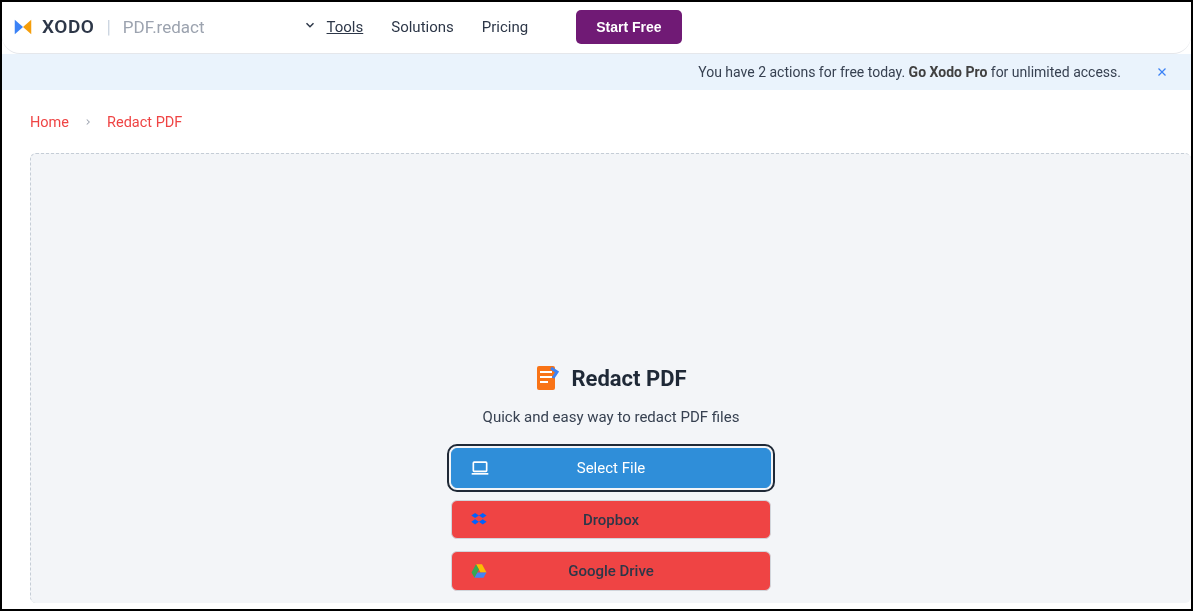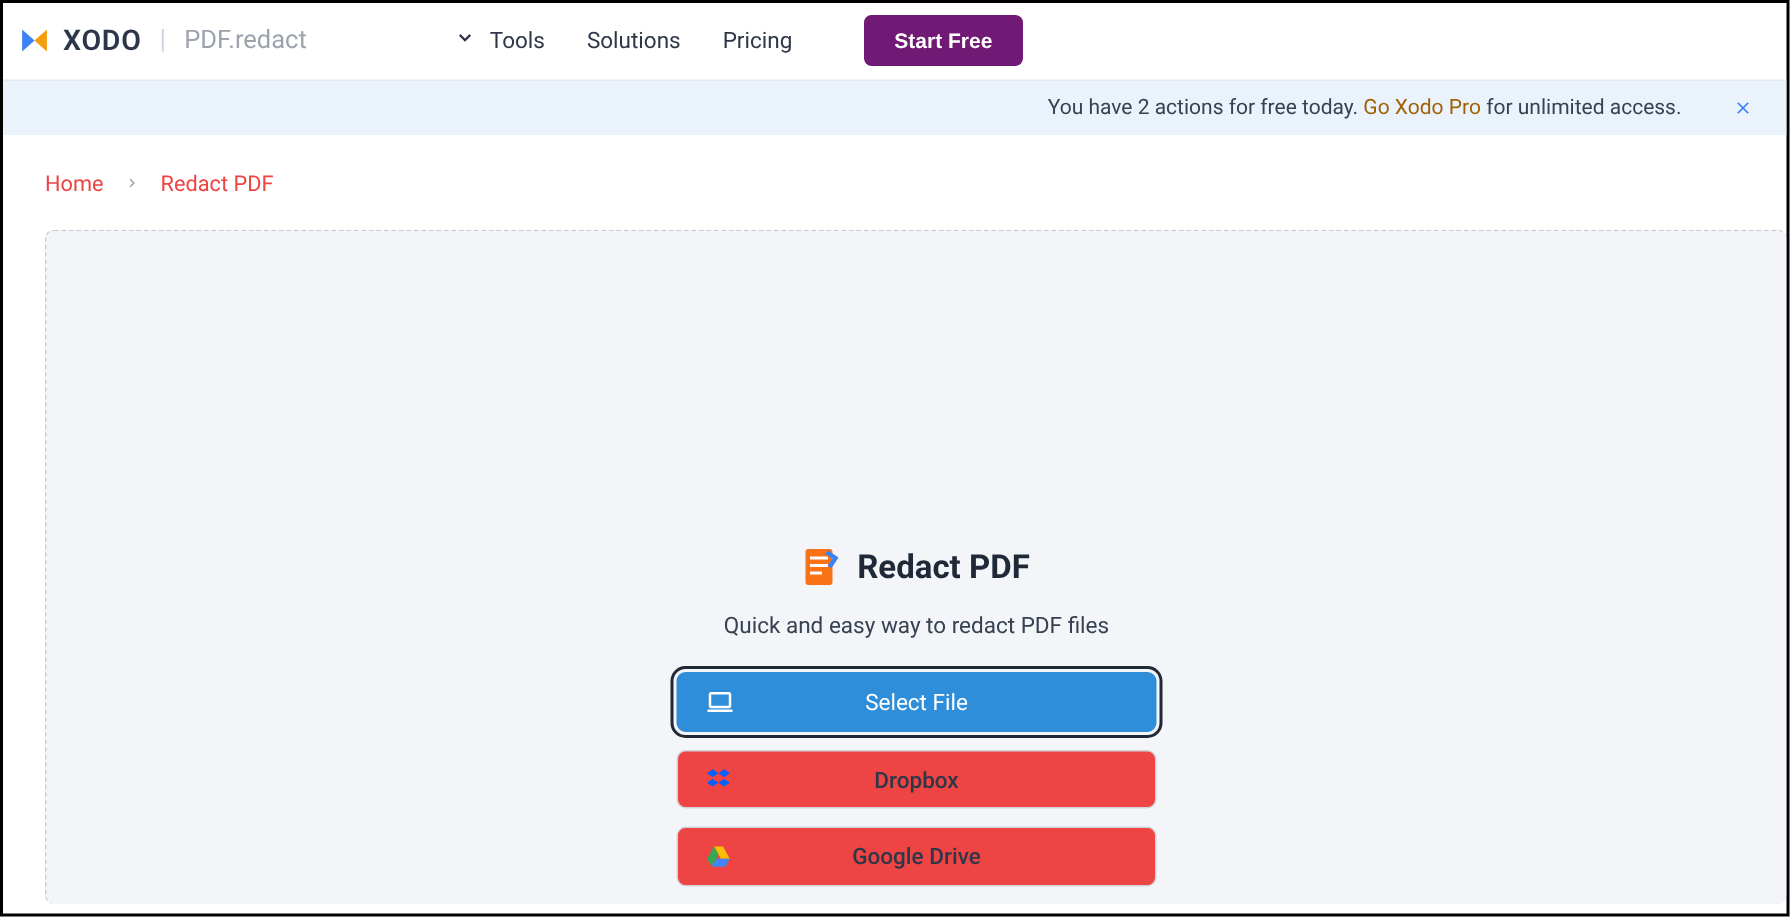--- a/index.html
+++ b/index.html
@@ -15,20 +15,21 @@
       border: 2px solid #000;
       overflow: hidden;
     }
     .header {
       display: flex;
       align-items: center;
       height: 52px;
       padding: 0 10px 2px 10px;
       border-bottom: 1px solid #e5e7eb;
       gap: 8px;
+      border-radius: 18px;
     }
     .logo-group {
       display: flex;
       align-items: center;
       gap: 8px;
     }
     .logo-icon {
       width: 22px;
       height: 22px;
     }
@@ -58,20 +59,21 @@
     }
     .nav-item {
       font-size: 15px;
       color: #2d3748;
       cursor: pointer;
     }
     .tools-group {
       display: flex;
       align-items: flex-start;
       gap: 10px;
+      text-decoration: underline;
     }
     .start-free-btn {
       background: #701a75;
       color: #fff;
       border: none;
       border-radius: 5px;
       padding: 9px 20px;
       font-size: 14px;
       font-weight: 600;
       cursor: pointer;
@@ -82,22 +84,22 @@
       height: 36px;
       display: flex;
       align-items: center;
       justify-content: flex-end;
       padding: 0 22px;
       font-size: 14px;
       color: #374151;
       gap: 6px;
     }
     .banner-bold {
-      font-weight: 400;
-      color: #a16207;
+      font-weight: 700;
+      color: #404040;
     }
     .banner-close {
       margin-left: 28px;
       color: #3b82f6;
       cursor: pointer;
       display: flex;
       align-items: center;
     }
     .breadcrumb {
       display: flex;

